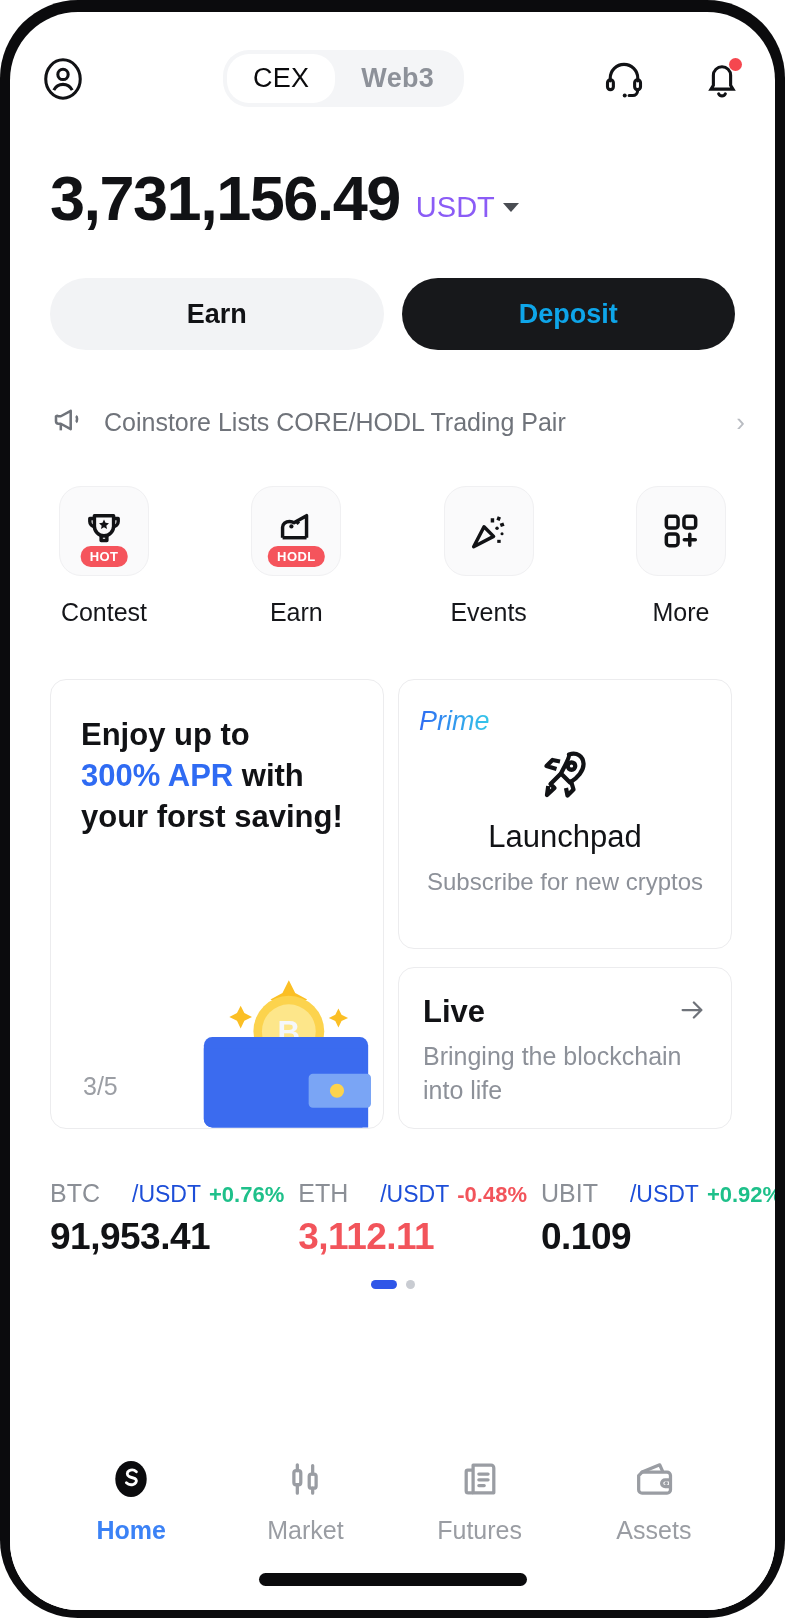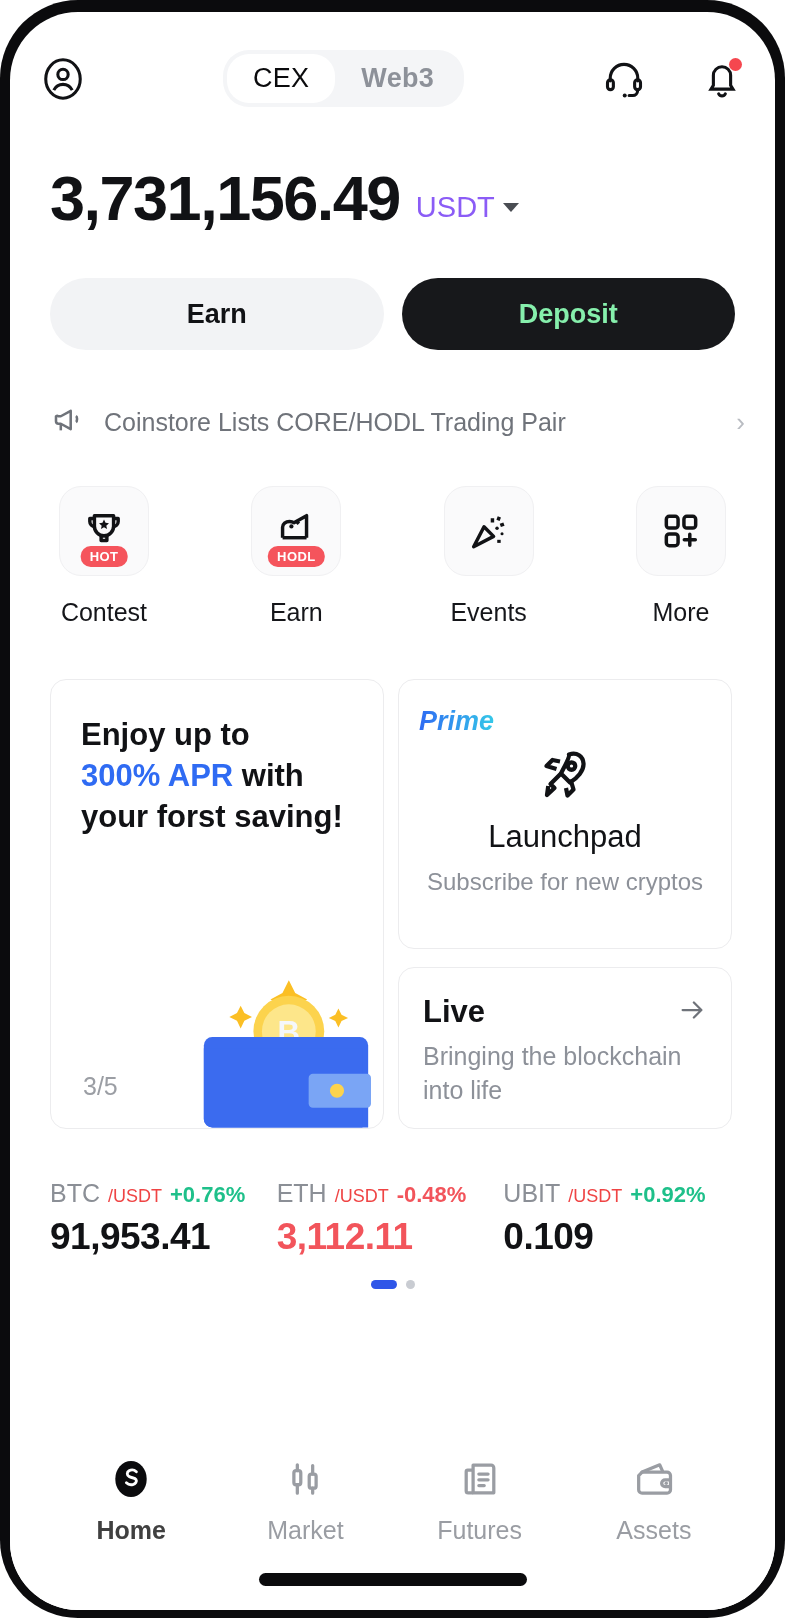--- a/index.html
+++ b/index.html
@@ -32,21 +32,21 @@
   .asset-row { display:flex; align-items:flex-end; gap:16px; margin-top:14px; }
   .asset-value { font-size:63px; font-weight:700; color:#111215; letter-spacing:-1.5px; line-height:1; }
   .asset-unit { font-size:29px; color:#8b5cf6; font-weight:500; padding-bottom:6px; display:flex; align-items:center; gap:8px; }
   .caret { width:0;height:0;border-left:8px solid transparent;border-right:8px solid transparent;border-top:9px solid #4a4d53; }
 
   
   .actions { display:flex; gap:18px; padding:48px 40px 0 40px; }
   .btn { flex:1; height:72px; border-radius:38px; display:flex; align-items:center; justify-content:center;
          font-size:27px; font-weight:600; border:none; }
   .btn.light { background:#f2f3f5; color:#111215; }
-  .btn.dark { background:#17181b; color:#86efac; }
+  .btn.dark { background:#17181b; color:#0ea5e9; }
 
   
   .announce { display:flex; align-items:center; gap:18px; padding:52px 30px 0 40px; }
   .announce-txt { flex:1; color:#6f737a; font-size:25px; }
   .chev { color:#b9bcc2; font-size:26px; }
 
   
   .quick { display:flex; justify-content:space-between; padding:44px 46px 0 46px; }
   .quick-item { display:flex; flex-direction:column; align-items:center; width:96px; }
   .quick-tile { position:relative; width:90px; height:90px; background:#fafafb; border:1px solid #f0f0f2;
@@ -61,50 +61,50 @@
   .card { background:#ffffff; border:1px solid #ececee; border-radius:16px; }
   .card-left { position:relative; width:334px; height:450px; padding:34px 30px; overflow:hidden; }
   .promo-title { font-size:31px; font-weight:700; color:#111215; line-height:1.33; }
   .promo-title .hl { color:#2f6bf3; }
   .promo-count { position:absolute; left:32px; bottom:26px; font-size:29px; font-weight:700; color:#111215; }
   .promo-count span { color:#9b9ea4; font-weight:500; font-size:25px; }
   .wallet-art { position:absolute; right:12px; bottom:0px; width:170px; height:185px; }
 
   .right-col { display:flex; flex-direction:column; gap:18px; }
   .card-launch { width:334px; height:270px; padding:26px 20px; display:flex; flex-direction:column; align-items:center; }
-  .prime { align-self:flex-start; font-style:italic; font-weight:700; font-size:27px;
+  .prime { align-self:flex-start; font-style:italic; font-weight:400; font-size:27px;
            background:linear-gradient(90deg,#2f6bf3 0%, #35c8e8 100%);
            -webkit-background-clip:text; background-clip:text; color:transparent; }
   .launch-title { font-size:31px; color:#111215; margin-top:16px; }
   .launch-sub { font-size:24px; color:#8d9199; text-align:center; margin-top:10px; line-height:1.4; }
   .card-live { width:334px; height:162px; padding:26px 24px; }
   .live-head { display:flex; align-items:center; justify-content:space-between; }
   .live-title { font-size:31px; font-weight:700; color:#111215; }
   .live-sub { font-size:25px; color:#8d9199; line-height:1.35; margin-top:10px; }
 
   
   .tickers { display:flex; padding:50px 59px 0 40px; gap:14px; }
   .tk { flex:1; }
   .tk-head { display:flex; align-items:baseline; gap:8px; }
   .tk-base { font-size:25px; color:#8b8f96; }
-  .tk-quote { font-size:18px; color:#ef4444; }
+  .tk-quote { font-size:23px; color:#1d4ed8;margin-left:24px; }
   .tk-chg { font-size:22px; font-weight:700; }
   .up { color:#1ec08a; } .down { color:#f2545b; }
   .tk-price { font-size:37px; font-weight:700; color:#111215; margin-top:8px; letter-spacing:-.5px; }
   .tk-price.neg { color:#f2545b; }
   .dots { display:flex; align-items:center; justify-content:center; gap:9px; margin-top:22px; }
   .dot-a { width:26px; height:9px; border-radius:5px; background:#2f56e8; }
   .dot-i { width:9px; height:9px; border-radius:50%; background:#c9ccd2; }
 
   
   .nav { position:absolute; left:0; right:0; bottom:0; height:188px; background:#fff;
          display:flex; align-items:flex-start; padding:34px 34px 0 34px; }
   .nav-item { flex:1; display:flex; flex-direction:column; align-items:center; gap:14px; }
   .nav-label { font-size:25px; color:#9a9da3; }
-  .nav-item.active .nav-label { color:#404040; font-weight:700; }
+  .nav-item.active .nav-label { color:#3b82f6; font-weight:700; }
   .home-bar { position:absolute; left:50%; transform:translateX(-50%); bottom:24px;
               width:268px; height:13px; border-radius:8px; background:#0b0b0d; }
 </style>
 </head>
 <body>
 
 <div class="phone">
  <div class="screen">
 
   <div class="header">

